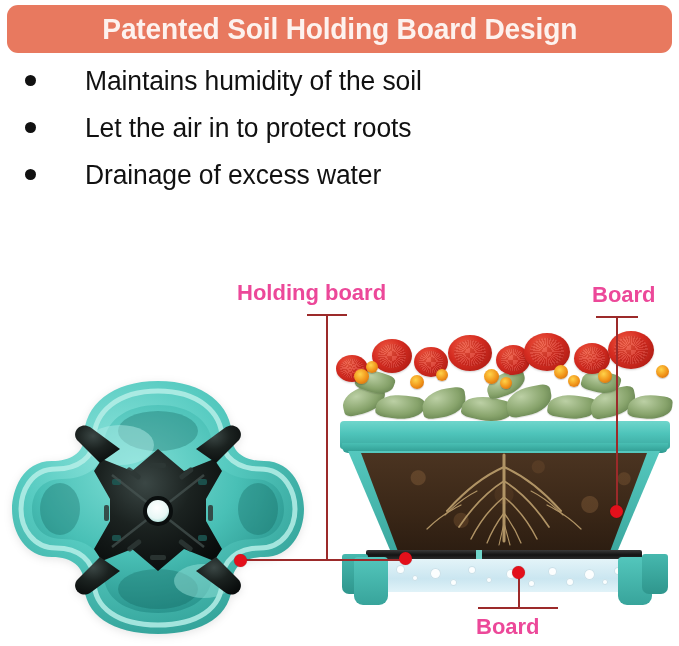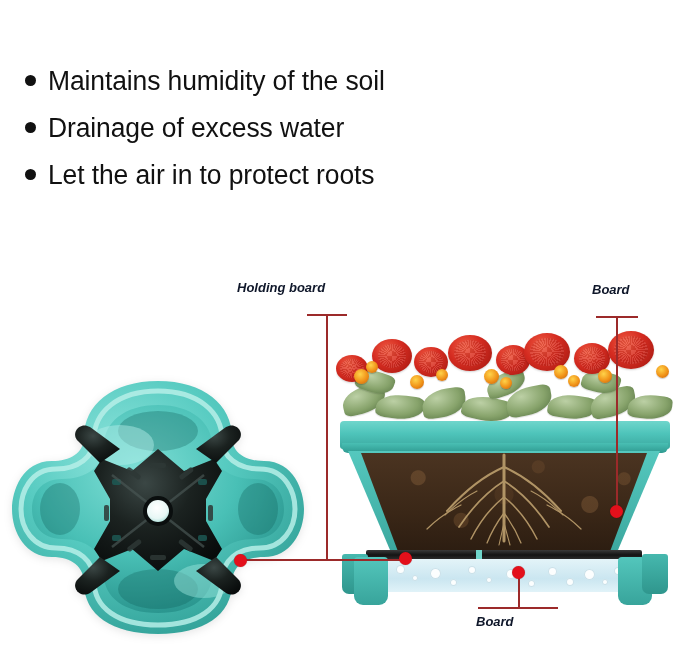--- a/index.html
+++ b/index.html
@@ -44,20 +44,21 @@
   .bullets {
     position: absolute;
     left: 22px;
     top: 66px;
     width: 600px;
   }
   .bullet-row {
     display: flex;
     align-items: baseline;
     height: 47px;
+    gap: 37px;
   }
   .bullet-dot {
     width: 11px;
     height: 11px;
     border-radius: 50%;
     background: #111111;
     flex: 0 0 auto;
     position: relative;
     top: -4px;
     margin-right: 12px;
@@ -71,26 +72,25 @@
     transform: scaleX(0.98);
     transform-origin: left;
     white-space: nowrap;
   }
 
   
   .diagram { position: absolute; left: 0; top: 230px; width: 679px; height: 416px; }
 
   .callout-label {
     position: absolute;
-    font-size: 13px;
+    font-size: 22px;
     font-weight: bold;
-    color: #0f172a;
+    color: #ec4899;
     white-space: nowrap;
     font-family: "Liberation Sans", sans-serif;
-    font-style: italic;
   }
   .lbl-holding { left: 237px; top: 50px; }
   .lbl-soil    { left: 592px; top: 52px; }
   .lbl-water   { left: 476px; top: 384px; }
 
   .cl-line { position: absolute; background: #9c2a2a; }
   .cl-h { height: 2px; }
   .cl-v { width: 2px; }
 
   .cl-dot {
@@ -214,33 +214,36 @@
     border-radius: 3px 3px 7px 7px;
   }
   .foot-side.s1 { left: 12px; }
   .foot-side.s2 { left: 312px; }
 </style>
 </head>
 <body>
 
 <div id="page">
 
+  <div class="banner">
+    <div class="banner-title">Patented Soil Holding Board Design</div>
+  </div>
 
   <div class="bullets">
     <div class="bullet-row">
       <span class="bullet-dot"></span>
       <span class="bullet-text">Maintains humidity of the soil</span>
     </div>
     <div class="bullet-row">
       <span class="bullet-dot"></span>
-      <span class="bullet-text">Drainage of excess water</span>
+      <span class="bullet-text">Let the air in to protect roots</span>
     </div>
     <div class="bullet-row">
       <span class="bullet-dot"></span>
-      <span class="bullet-text">Let the air in to protect roots</span>
+      <span class="bullet-text">Drainage of excess water</span>
     </div>
   </div>
 
   <div class="diagram">
 
     <div class="left-pot">
       <svg class="clover" viewBox="0 0 300 265">
         <defs>
           <radialGradient id="tealOuter" cx="38%" cy="30%" r="78%">
             <stop offset="0%" stop-color="#8fe4dc"></stop>

